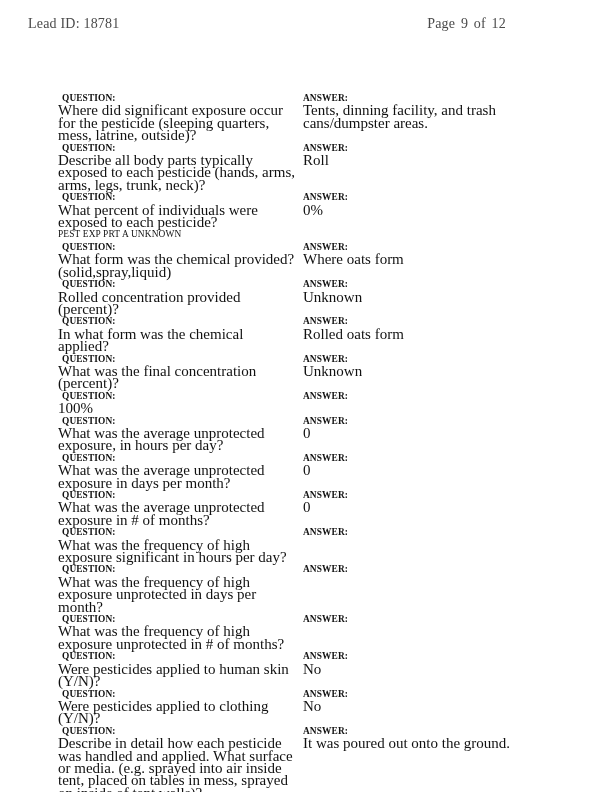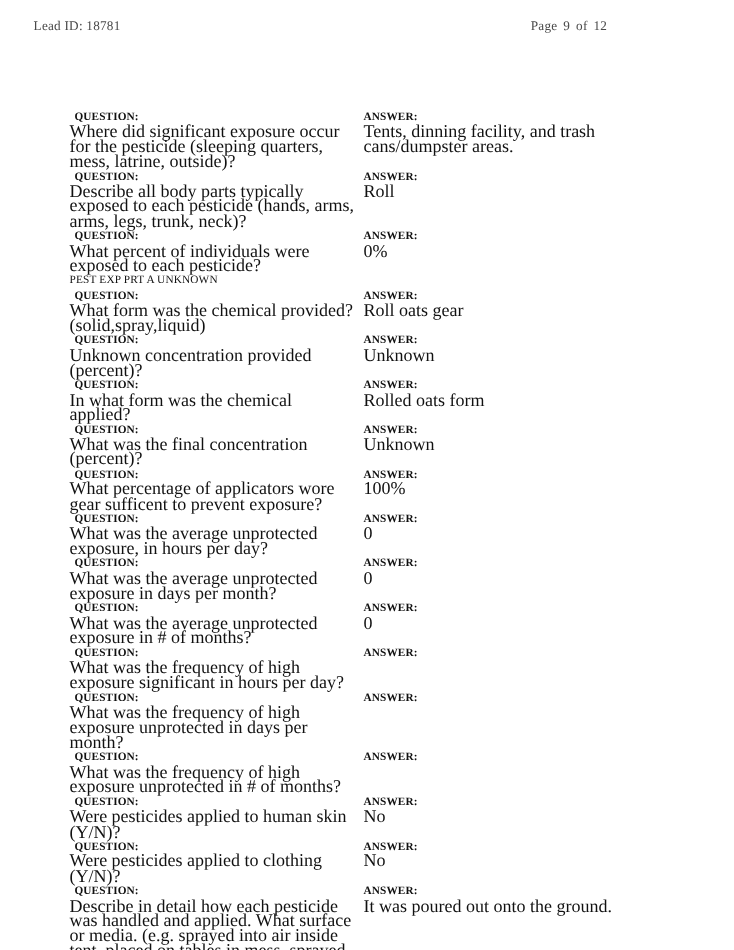--- a/index.html
+++ b/index.html
@@ -17,21 +17,21 @@
     overflow: hidden;
     box-sizing: border-box;
   }
   
   .page-header {
     position: absolute;
     top: 16px;
     left: 28px;
     right: 28px;
     height: 14px;
-    font-size: 11px;
+    font-size: 14px;
     color: #4a4a4a;
     letter-spacing: 0.2px;
   }
   .hdr-left {
     position: absolute;
     left: 0;
     top: 0;
     white-space: nowrap;
   }
   .hdr-right {
@@ -143,30 +143,30 @@
         </div>
       </div>
       <div class="section-head">PEST EXP PRT A UNKNOWN</div>
       <div class="qa-row">
         <div class="qa-inner">
           <div class="col-q label label-q">QUESTION:</div>
           <div class="col-a label">ANSWER:</div>
         </div>
         <div class="qa-inner">
           <div class="col-q text text-q">What form was the chemical provided?(solid,spray,liquid)</div>
-          <div class="col-a text">Roll oats gear</div>
-        </div>
-      </div>
-      <div class="qa-row">
-        <div class="qa-inner">
-          <div class="col-q label label-q">QUESTION:</div>
-          <div class="col-a label">ANSWER:</div>
-        </div>
-        <div class="qa-inner">
-          <div class="col-q text text-q">Unknown concentration provided (percent)?</div>
+          <div class="col-a text">Where oats form</div>
+        </div>
+      </div>
+      <div class="qa-row">
+        <div class="qa-inner">
+          <div class="col-q label label-q">QUESTION:</div>
+          <div class="col-a label">ANSWER:</div>
+        </div>
+        <div class="qa-inner">
+          <div class="col-q text text-q">Rolled concentration provided (percent)?</div>
           <div class="col-a text">Unknown</div>
         </div>
       </div>
       <div class="qa-row">
         <div class="qa-inner">
           <div class="col-q label label-q">QUESTION:</div>
           <div class="col-a label">ANSWER:</div>
         </div>
         <div class="qa-inner">
           <div class="col-q text text-q">In what form was the chemical applied?</div>
@@ -182,21 +182,20 @@
           <div class="col-q text text-q">What was the final concentration (percent)?</div>
           <div class="col-a text">Unknown</div>
         </div>
       </div>
       <div class="qa-row">
         <div class="qa-inner">
           <div class="col-q label label-q">QUESTION:</div>
           <div class="col-a label">ANSWER:</div>
         </div>
         <div class="qa-inner">
-          <div class="col-q text text-q">What percentage of applicators wore gear sufficent to prevent exposure?</div>
           <div class="col-a text">100%</div>
         </div>
       </div>
       <div class="qa-row">
         <div class="qa-inner">
           <div class="col-q label label-q">QUESTION:</div>
           <div class="col-a label">ANSWER:</div>
         </div>
         <div class="qa-inner">
           <div class="col-q text text-q">What was the average unprotected exposure, in hours per day?</div>

